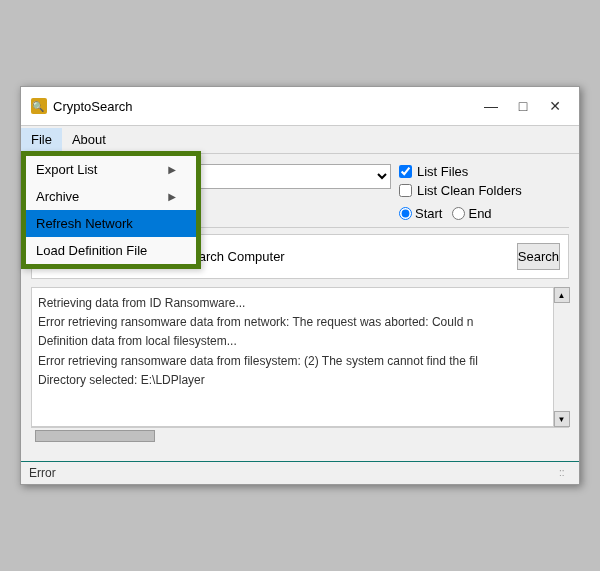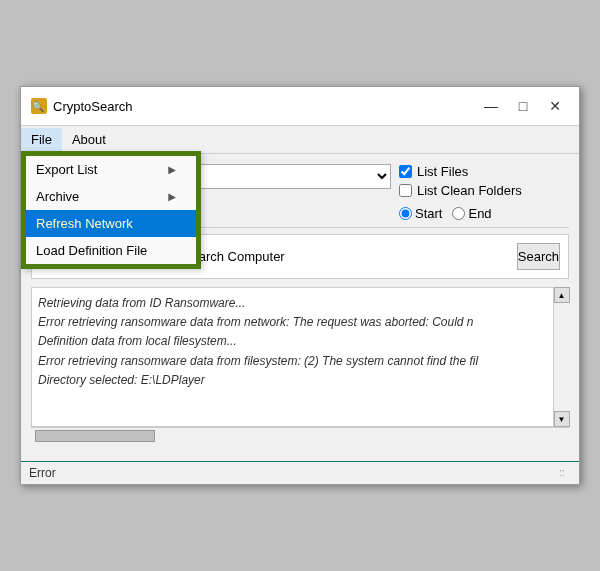--- a/index.html
+++ b/index.html
@@ -90,21 +90,21 @@
     .dropdown-item {
       padding: 6px 20px 6px 10px;
       cursor: pointer;
       display: flex;
       align-items: center;
       justify-content: space-between;
       white-space: nowrap;
     }
     .dropdown-item.highlighted {
       background: #0078d7;
-      color: #fef9c3;
+      color: #000000;
     }
     .dropdown-item .arrow {
       font-size: 10px;
       color: #555;
     }
 
     .window-body {
       padding: 10px;
     }
 
@@ -333,21 +333,21 @@
         </label>
         <label style="display:flex;align-items:center;gap:4px;">
           <input type="radio" name="searchtype" value="computer" style="">
           <span>Search Computer</span>
         </label>
       </div>
       <button class="search-btn">Search</button>
     </div>
 
     <div style="position:relative; margin-bottom:0;">
-      <div class="log-area" style="padding-right:20px;font-style:italic;">
+      <div class="log-area" style="padding-right:20px;">
         <div>Retrieving data from ID Ransomware...</div>
         <div>Error retrieving ransomware data from network: The request was aborted: Could n</div>
         <div>Definition data from local filesystem...</div>
         <div>Error retrieving ransomware data from filesystem: (2) The system cannot find the fil</div>
         <div>Directory selected: E:\LDPlayer</div>
       </div>
       <div class="log-scrollbar">
         <div class="scrollbar-up">▲</div>
         <div class="scrollbar-track"></div>
         <div class="scrollbar-down">▼</div>

